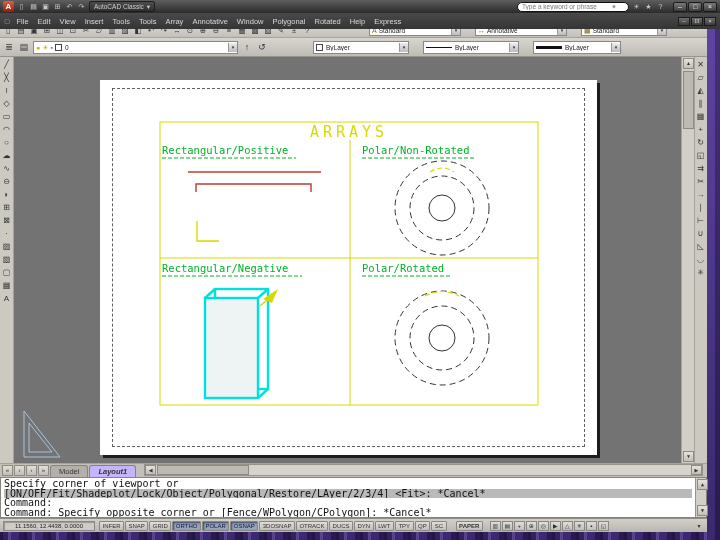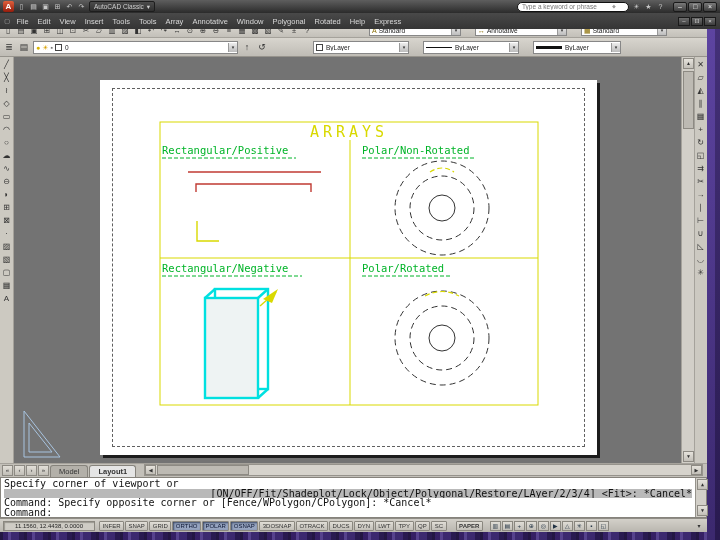--- a/index.html
+++ b/index.html
@@ -77,30 +77,30 @@
 .csolid{stroke:#333;stroke-width:1;fill:none;}
 .cyan{stroke:var(--cad_cyan,#00e0e0);stroke-width:2.4;fill:none;}
 .cyanf{stroke:var(--cad_cyan,#00e0e0);stroke-width:2.4;fill:#eef3f3;}
 .ucs{position:absolute;left:6px;top:350px;width:46px;height:54px;}
 .ucs polygon{stroke:#a8c4e0;stroke-width:1;fill:none;}
 
 .tabsrow{position:absolute;left:0;top:439px;width:707px;height:14px;background:#c3c0b9;border-top:1px solid #a5a29b;display:flex;align-items:flex-end;padding:0 2px;}
 .tabnav{display:flex;gap:1px;margin-bottom:1px;}
 .tnbtn{width:11px;height:11px;background:linear-gradient(#e2dfd8,#c2bfb8);border:1px solid #8d8a83;font-size:6px;line-height:9px;text-align:center;color:#333;}
 .tab{height:12px;padding:0 8px;font-size:7.5px;line-height:11px;background:#b3b0a9;border:1px solid #86837c;border-bottom:none;border-radius:3px 3px 0 0;color:#333;margin-left:1px;}
-.tab.active{background:#e5e5e5;font-weight:bold;}
+.tab.active{background:#c4b5fd;font-weight:bold;font-style:italic;}
 .hscroll{flex:1;height:12px;margin:0 2px 1px 8px;background:#d6d3cc;border:1px solid #96938c;display:flex;align-items:center;position:relative;}
 .ha{width:11px;height:10px;background:linear-gradient(#e6e3dc,#c2bfb8);border:1px solid #8d8a83;font-size:5px;line-height:8px;text-align:center;color:#333;flex:0 0 auto;}
 .hthumb{width:92px;height:10px;background:#bdbab3;border:1px solid #8d8a83;margin-left:1px;}
 .hsp{flex:1;}
 
 .cmd{position:absolute;left:0;top:453px;width:707px;height:41px;background:#fff;border:1px solid #86837c;display:flex;font-family:"DejaVu Sans Mono",monospace;}
 .cmdlines{flex:1;padding:1px 3px;overflow:hidden;}
 .cmdline{height:9.5px;line-height:9.5px;font-size:10px;color:#111;white-space:nowrap;overflow:hidden;}
-.cmdline.highlight{background:#b9b9b9;text-align:right;}
+.cmdline.highlight{background:#b9b9b9;}
 .cmdscroll{width:11px;background:#d2cfc8;border-left:1px solid #96938c;position:relative;}
 
 .status{position:absolute;left:0;top:494px;width:707px;height:14px;background:linear-gradient(#d3d0c9,#b9b6af);border-top:1px solid #8f8c85;display:flex;align-items:center;gap:1px;padding:0 3px;}
 .coords{width:92px;height:10px;background:#cfccc5;border:1px solid #8a877f;box-shadow:inset 1px 1px 1px #9a978f;font-size:6px;line-height:9px;text-align:center;color:#222;flex:0 0 auto;margin-right:3px;}
 .stbtn{height:10px;padding:0 2.5px;font-size:6px;line-height:9px;background:linear-gradient(#e0ddd6,#c2bfb8);border:1px solid #8a877f;border-radius:1px;color:#333;white-space:nowrap;}
 .stbtn.pressed{background:#96a4c0;box-shadow:inset 1px 1px 2px #3c4a66;color:#0a1430;}
 .paperbtn{margin-left:8px;font-weight:bold;}
 .sticons{display:flex;gap:1px;margin-left:6px;}
 .sticon{width:11px;height:10px;background:linear-gradient(#e0ddd6,#c2bfb8);border:1px solid #8a877f;font-size:6px;line-height:9px;text-align:center;color:#234;}
 .trayarrow{margin-left:auto;width:10px;height:10px;font-size:6px;line-height:10px;text-align:center;color:#333;}
@@ -357,22 +357,22 @@
         <span class="hthumb"></span>
         <span class="hsp"></span>
         <span class="ha">▶</span>
       </div>
     </div>
 
     <div class="cmd">
       <div class="cmdlines">
           <div class="cmdline">Specify corner of viewport or</div>
           <div class="cmdline highlight">[ON/OFF/Fit/Shadeplot/Lock/Object/Polygonal/Restore/LAyer/2/3/4] &lt;Fit&gt;: *Cancel*</div>
+          <div class="cmdline">Command:</div>
           <div class="cmdline">Command: Specify opposite corner or [Fence/WPolygon/CPolygon]: *Cancel*</div>
-          <div class="cmdline">Command:</div>
         </div>
       <div class="cmdscroll">
         <span class="sarrow sa-up">▲</span>
         <span class="sarrow sa-dn">▼</span>
       </div>
     </div>
 
     <div class="status">
       <span class="coords">11.1560, 12.4438, 0.0000</span>
       <div style="display:flex;gap:1px">

